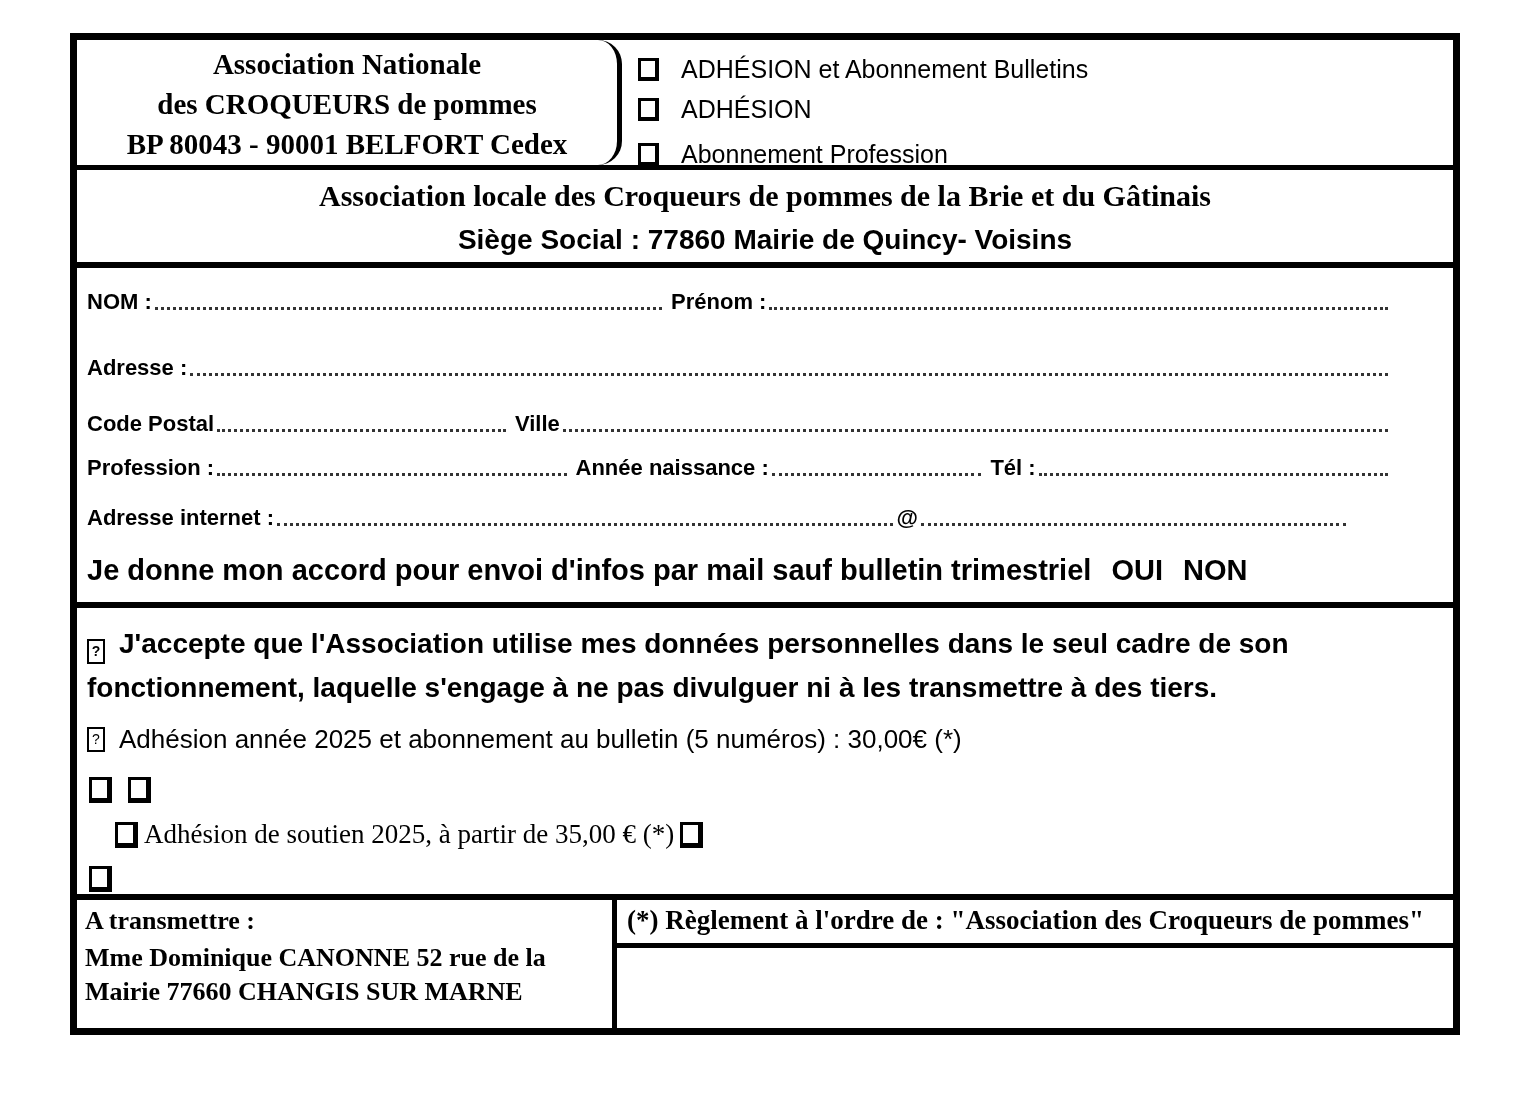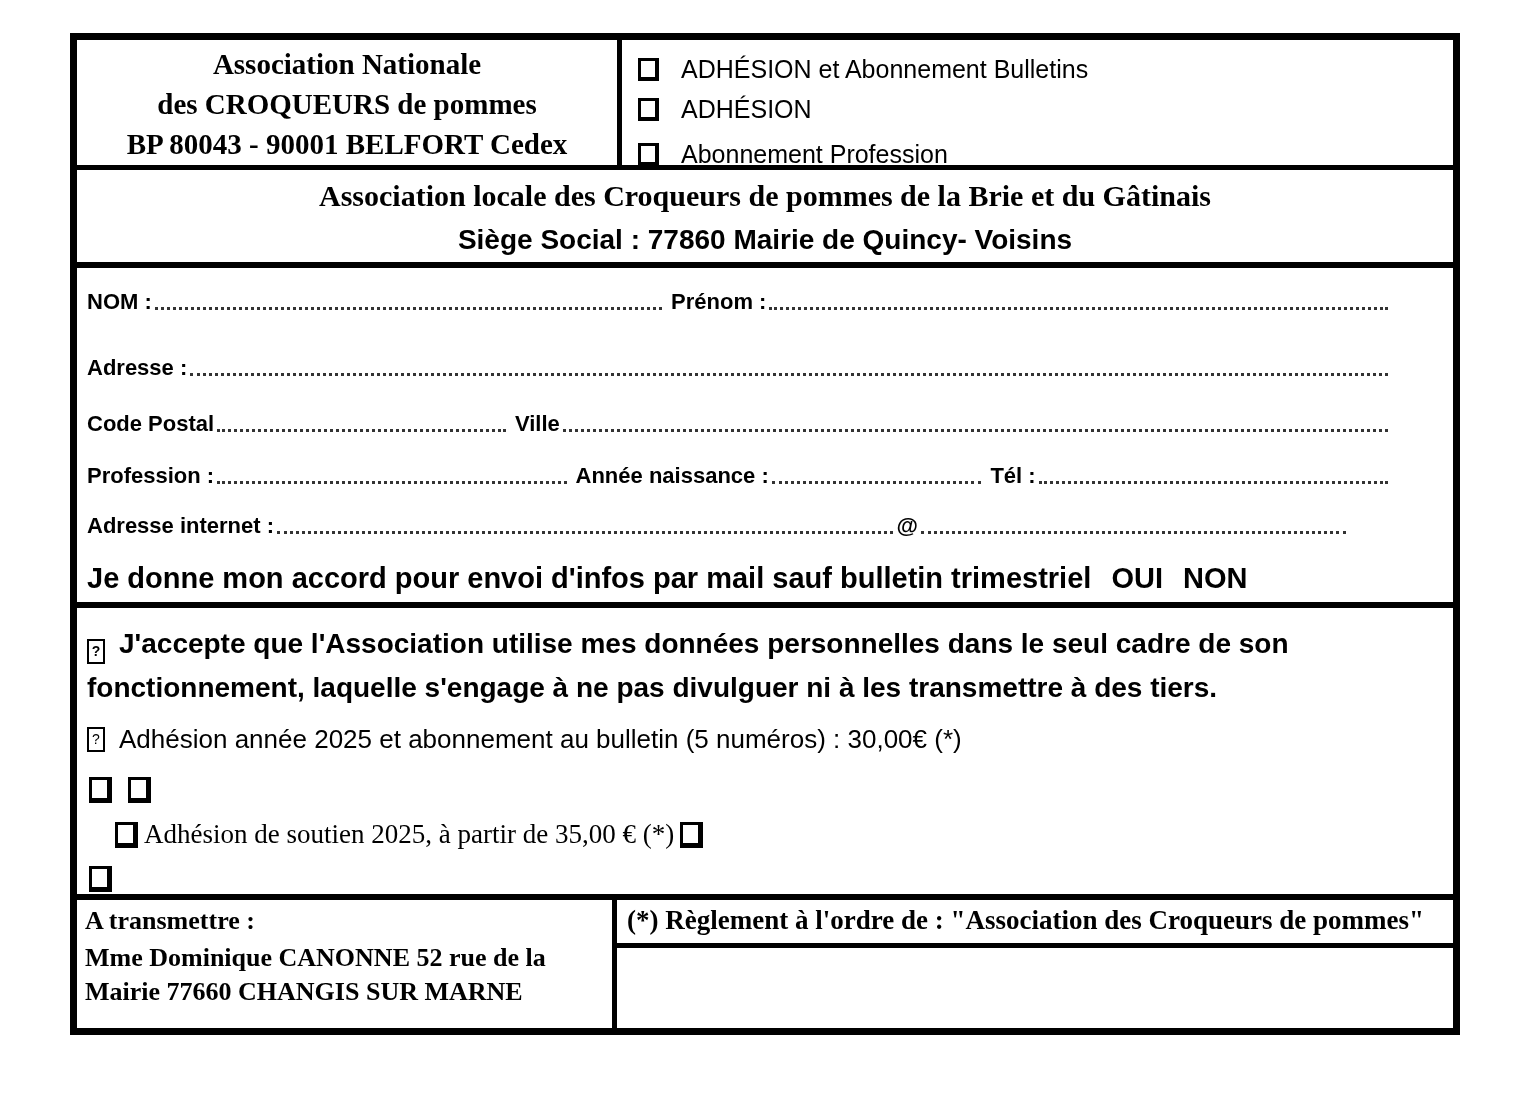--- a/index.html
+++ b/index.html
@@ -17,21 +17,21 @@
     border:7px solid #000;
     box-sizing:border-box;
     display:flex; flex-direction:column;
     background:#fff;
   }
   
   .row-top { height:125px; min-height:125px; border-bottom:5px solid #000; display:flex; }
   .cell-national {
     width:540px; min-width:540px; border-right:5px solid #000;
     text-align:center; padding-top:4px;
-    font-family:"Liberation Serif", serif; font-weight:bold; font-size:29px; line-height:40px;
+    font-family:"Liberation Serif", serif; font-weight:bold; font-size:29px; line-height:40px;border-radius:24px;
   }
   .cell-options { flex:1; padding:9px 0 0 16px; font-size:25px; }
   .opt-row { display:flex; align-items:center; gap:22px; height:40px;text-align:right; }
   .opt-row.last { margin-top:5px; }
 
   
   .cb {
     display:inline-block; box-sizing:content-box;
     width:14px; height:16px; background:#fff;
     border:3px solid #000; border-right-width:4px; border-bottom-width:4px;
@@ -53,21 +53,21 @@
   .local-title { margin-top:9px; font-family:"Liberation Serif", serif; font-weight:bold; font-size:30px; }
   .local-siege { margin-top:11px; font-weight:bold; font-size:28px; }
 
   
   .row-form { height:340px; min-height:340px; border-bottom:6px solid #000; padding:22px 62px 0 10px; box-sizing:border-box; }
   .frow { display:flex; align-items:flex-end; font-weight:bold; font-size:22px; line-height:24px; }
   .frow .lbl { white-space:nowrap; }
   .leader { flex-grow:1; border-bottom:3px dotted #333; height:4px; margin:0 3px 4px 3px; min-width:30px; }
   .fr1 { margin-bottom:42px; }
   .fr2 { margin-bottom:32px; }
-  .fr3 { margin-bottom:28px; }
+  .fr3 { margin-bottom:20px; }
   .fr4 { margin-bottom:26px; }
   .fr5 { margin-bottom:24px; }
   .lbl.mid { margin-left:6px; }
   .accord { font-weight:bold; font-size:29px; white-space:nowrap; }
   .accord .choice { margin-left:12px; }
 
   
   .row-consent { height:292px; min-height:292px; border-bottom:6px solid #000; padding:14px 20px 0 10px; box-sizing:border-box; }
   .consent { font-weight:bold; font-size:28px; line-height:44px; max-width:1290px; }
   .adh2025 { margin-top:14px; font-size:26px; display:flex; align-items:center; }

